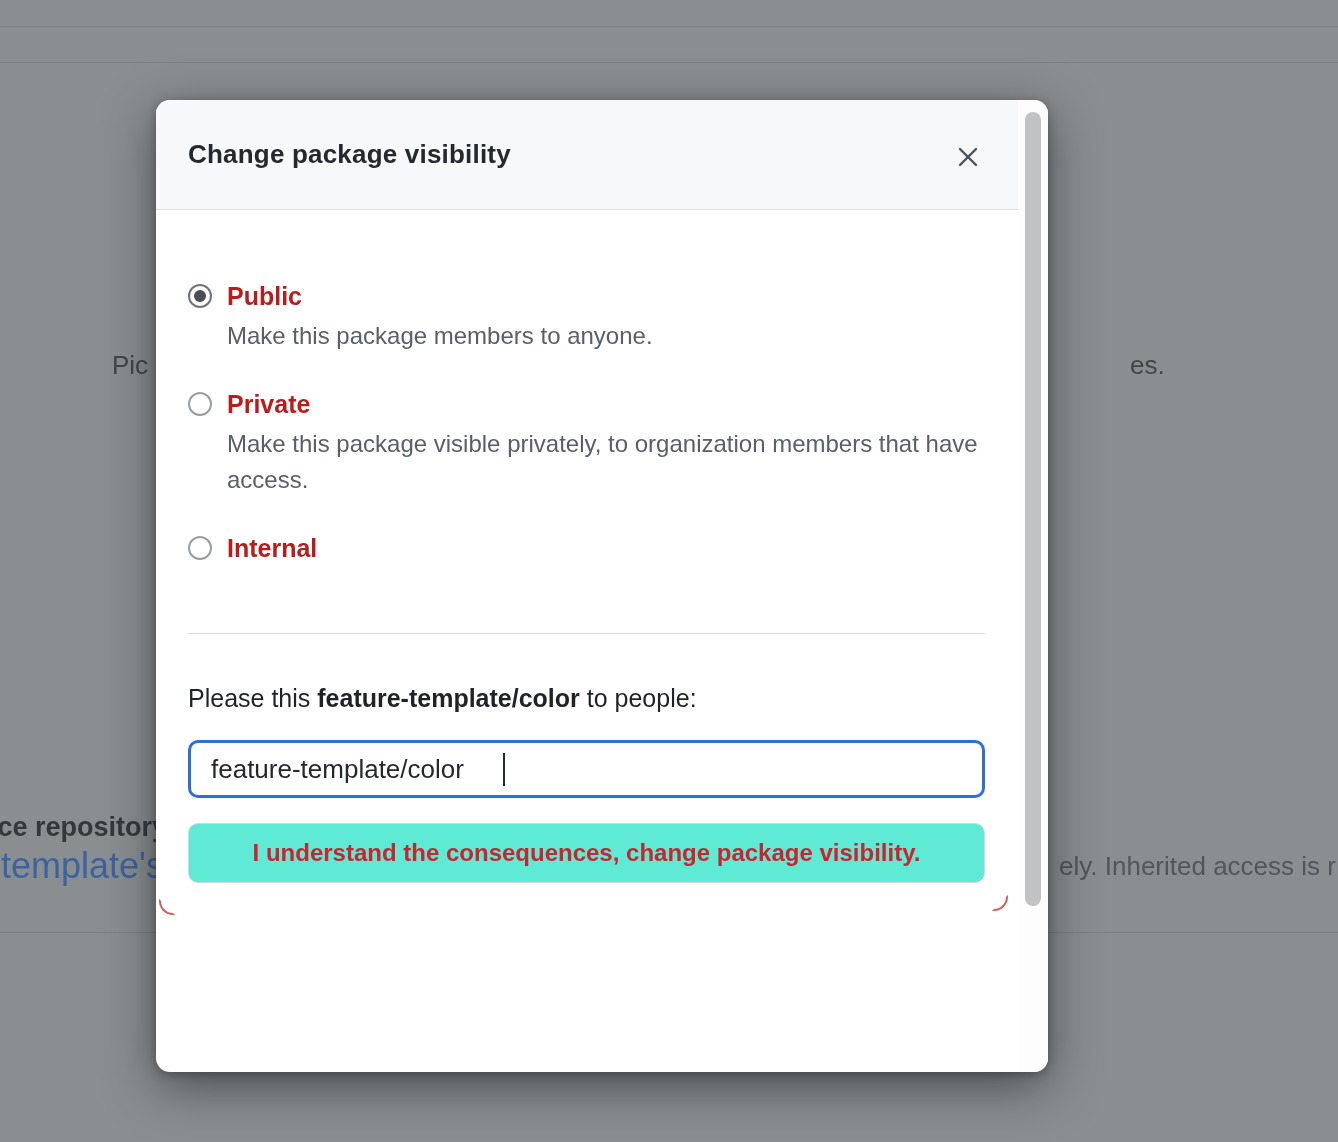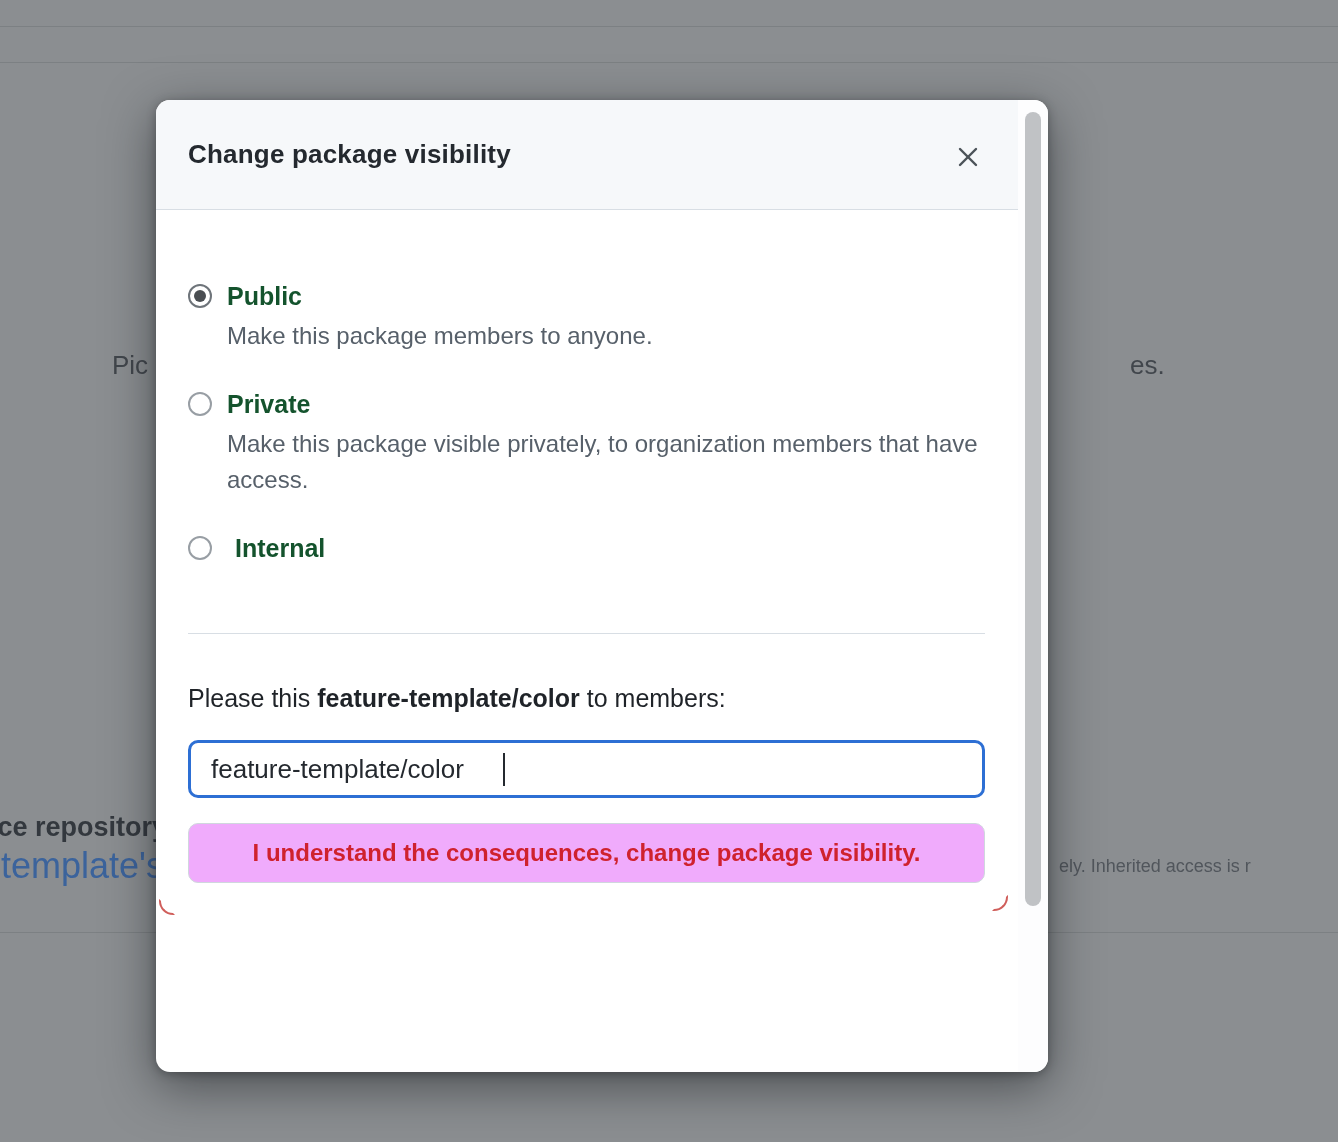--- a/index.html
+++ b/index.html
@@ -17,21 +17,21 @@
   .bg-line { left:0; right:0; height:1px; background:#7c8083; }
   .bg-line-top1 { top:26px; }
   .bg-line-top2 { top:62px; }
   .bg-line-bot1 { top:932px; }
   .bg-band-bot  { top:1040px; height:8px; background:#747albd; background:#74777b; }
   .bg-text-mid { top:347px; font-size:26px; line-height:36px; color:#41464c; }
   .bg-text-pic { left:112px; }
   .bg-text-es  { left:1086px;margin-left:44px; }
   .bg-heading { left:-13px; top:808px; font-size:27px; line-height:38px; font-weight:bold; color:#33383e; }
   .bg-link    { left:1px;  top:848px; font-size:36px; line-height:36px; color:#3b639c; }
-  .bg-par     { left:1059px; top:848px; font-size:18px; line-height:36px; color:#51565c;text-align:center; }
+  .bg-par     { left:1059px; top:848px; font-size:26px; line-height:36px; color:#51565c;text-align:center; }
   .bg-blue-sliver {
     left:157px; top:864px; width:26px; height:18px;
     border-left:3px solid #4a74bd; border-top:3px solid #4a74bd;
     border-top-left-radius:9px;
   }
 
   
   .dialog {
     position:absolute; z-index:10;
     left:156px; top:100px; width:892px; height:972px;
@@ -74,29 +74,29 @@
   }
   .radio-selected { border:2.5px solid #6e747a; }
   .radio-selected::after {
     content:""; position:absolute; left:50%; top:50%;
     width:12px; height:12px; margin:-6px 0 0 -6px;
     border-radius:50%; background:#4a4e52;
   }
   .radio-unselected { border:2.5px solid #989ea4; }
   .opt-label {
     position:absolute; left:71px;
-    font-size:25px; line-height:36px; font-weight:bold; color:#14532d; cursor:pointer;
+    font-size:25px; line-height:36px; font-weight:bold; color:#b91c1c; cursor:pointer;
   }
   .opt-desc {
     position:absolute; left:71px;
     font-size:24px; line-height:36px; color:#57606a;
   }
   .r1 { top:184px; } .l1 { top:178px; } .d1 { top:218px; }
   .r2 { top:292px; } .l2 { top:286px; } .d2 { top:326px; width:755px; white-space:normal; }
-  .r3 { top:436px; } .l3 { top:430px;margin-left:8px; } .d3 { top:470px; }
+  .r3 { top:436px; } .l3 { top:430px; } .d3 { top:470px; }
 
   .divider {
     position:absolute; left:32px; top:533px; width:797px; height:1px;
     background:#d8dee4;
   }
 
   .confirm-line {
     position:absolute; left:32px; top:579px;
     font-size:25px; line-height:38px; color:#1f2328;
   }
@@ -110,21 +110,21 @@
     font-size:26px; color:#24292f;
     background:#fff; outline:none;
   }
   .caret {
     position:absolute; left:347px; top:653px; width:2px; height:33px;
     background:#24292f;
   }
 
   .danger-btn {
     position:absolute; left:32px; top:723px; width:797px; height:60px;
-    background:#f0abfc;
+    background:#5eead4;
     border:1px solid #d0d7de; border-radius:10px;
     font-family:"Liberation Sans", sans-serif;
     font-size:24px; font-weight:bold; color:#cf222e;
     cursor:pointer;
     display:flex; align-items:center; justify-content:center;
     white-space:nowrap; overflow:hidden;
   }
 
   
   .red-arc { position:absolute; width:16px; height:16px; border:2px solid transparent; opacity:.85; }
@@ -176,21 +176,21 @@
 
   <div class="radio-circle radio-unselected r2"></div>
   <div class="opt-label l2">Private</div>
   <div class="opt-desc d2">Make this package visible privately, to organization members that have access.</div>
 
   <div class="radio-circle radio-unselected r3"></div>
   <div class="opt-label l3">Internal</div>
 
   <div class="divider"></div>
 
-  <div class="confirm-line"><span>Please this </span><strong>feature-template/color</strong><span> to members:</span></div>
+  <div class="confirm-line"><span>Please this </span><strong>feature-template/color</strong><span> to people:</span></div>
 
   <input class="confirm-input" type="text" value="feature-template/color" style="">
   <div class="caret"></div>
 
   <button class="danger-btn">I understand the consequences, change package visibility.</button>
 
   <div class="red-arc red-arc-left"></div>
   <div class="red-arc red-arc-right"></div>
 
   <div class="scroll-gutter">

